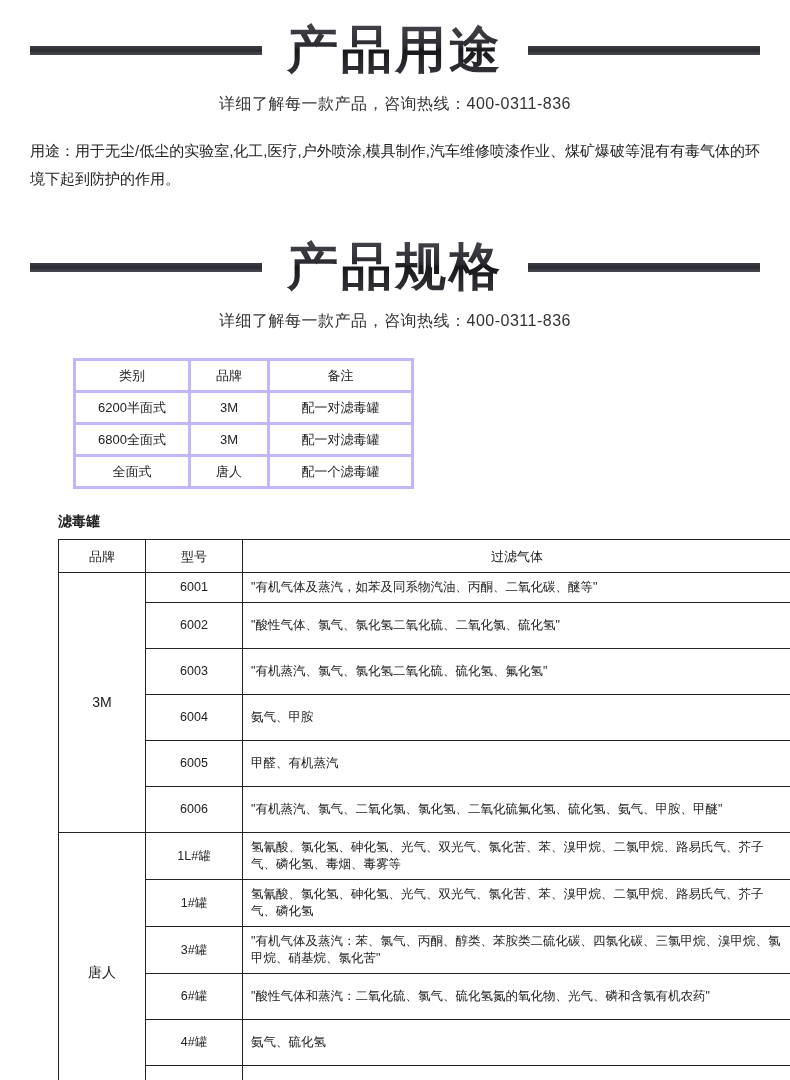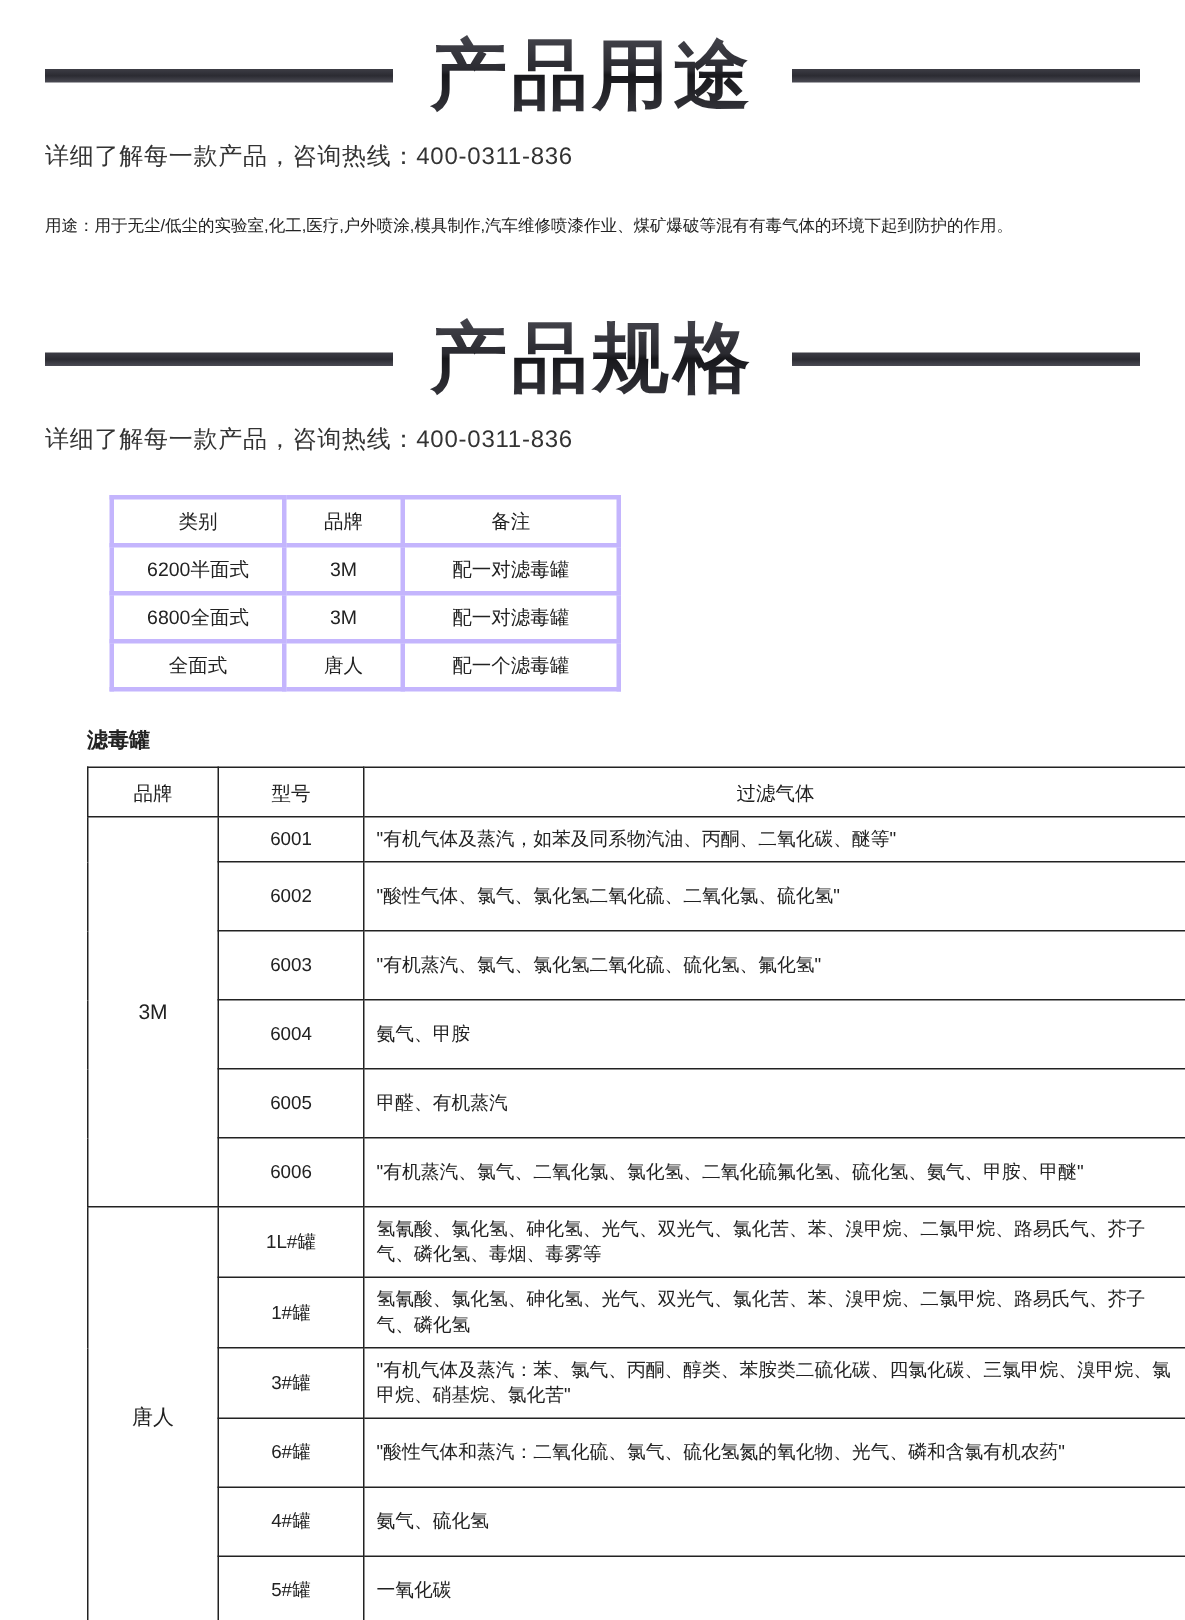--- a/index.html
+++ b/index.html
@@ -48,29 +48,29 @@
     top: 28px;
     height: 9px;
     width: 232px;
     background: linear-gradient(180deg, #3d3d45 0%, #2b2b32 50%, #4b4b54 100%);
     z-index: 1;
   }
   .banner .bar-left { left: 0; }
   .banner .bar-right { right: 0; }
 
   .subtitle {
-    text-align: left;
+    text-align: center;
     font-size: 16px;
     color: #333;
     margin: 12px 0 0 0;
     letter-spacing: 0.5px;
   }
 
   .usage-text {
-    font-size: 11px;
+    font-size: 15px;
     line-height: 28px;
     color: #222;
     margin: 22px 0 0 0;
   }
 
   
   .spec-wrap {
     margin-top: 26px;
     padding-left: 43px;
   }

